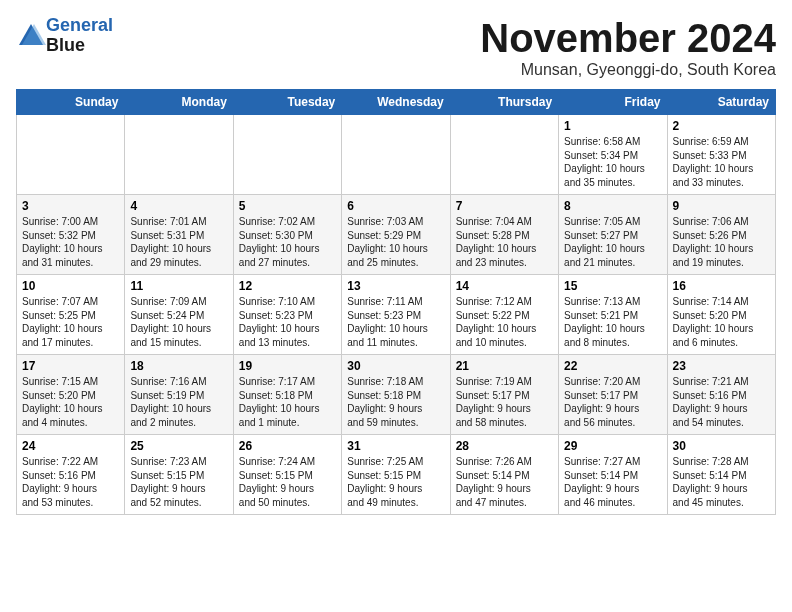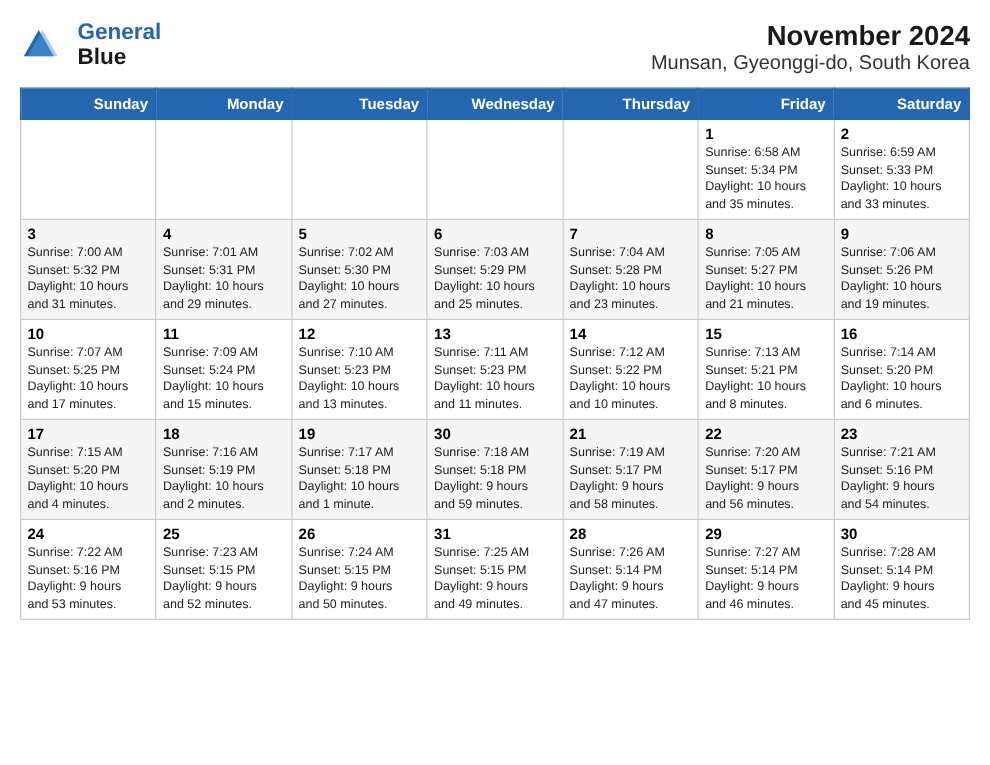--- a/index.html
+++ b/index.html
@@ -12,45 +12,44 @@
     }
     .header {
       display: flex;
       align-items: flex-start;
       justify-content: space-between;
       margin-bottom: 10px;
     }
     .logo {
       display: flex;
       align-items: center;
-      gap: 16px;
+      gap: 0;
     }
     .logo-text {
       font-size: 18px;
       font-weight: bold;
       color: #1a1a1a;
       line-height: 1.1;
     }
     .logo-text .blue { color: #2566b0; }
     .logo-icon {
       width: 30px;
       height: 30px;
     }
     .title-area {
       text-align: right;
     }
     .month-title {
-      font-size: 22px;
+      font-size: 40px;
       font-weight: bold;
       color: #1a1a1a;
     }
     .location {
       font-size: 16px;
       color: #333;
-      text-align: center;
     }
     .calendar {
       width: 100%;
       border-collapse: collapse;
       font-size: 10.5px;
     }
     .calendar th {
       background: #2566b0;
       color: #fff;
       padding: 5px 6px;

